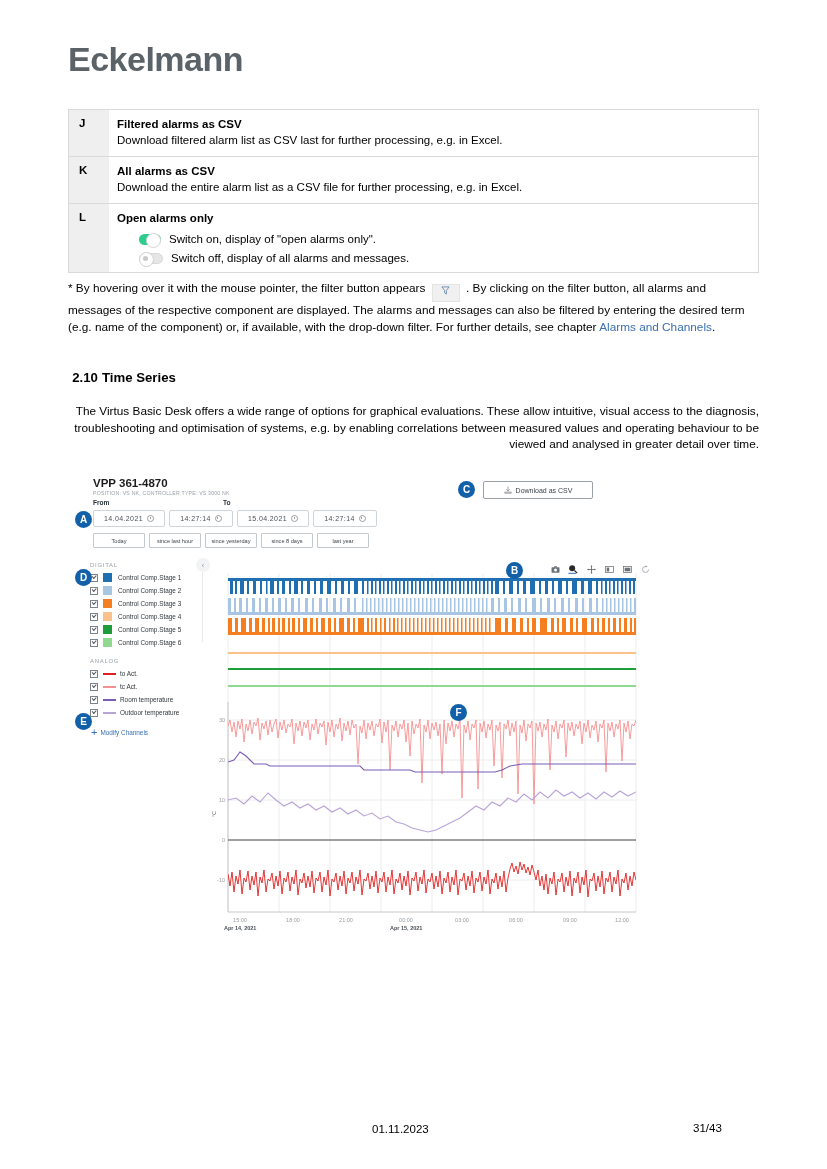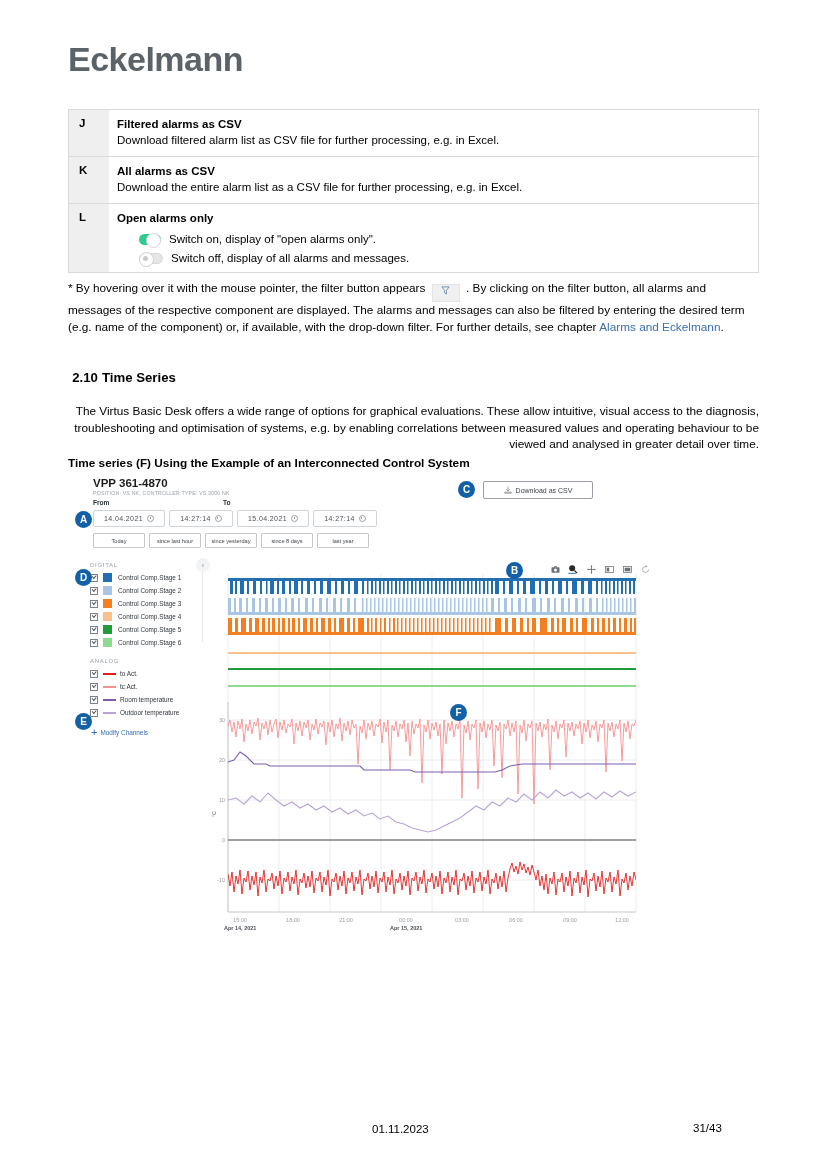--- a/index.html
+++ b/index.html
@@ -170,21 +170,21 @@
 <div class="page">
 
   <div class="brand">Eckelmann</div>
 
   <table class="tbl">
     <tbody>
         <tr>
       <td class="key">J</td>
       <td class="val">
         <div class="rowtitle">Filtered alarms as CSV</div>
-        <div class="rowdesc">Download filtered alarm list as CSV file for further processing, e.g. in Excel.</div>
+        <div class="rowdesc">Download filtered alarm list as CSV last for further processing, e.g. in Excel.</div>
       </td>
     </tr>
     <tr>
       <td class="key">K</td>
       <td class="val">
         <div class="rowtitle">All alarms as CSV</div>
         <div class="rowdesc">Download the entire alarm list as a CSV file for further processing, e.g. in Excel.</div>
       </td>
     </tr>
     <tr>
@@ -205,30 +205,29 @@
     </table>
 
   <div class="para p-star">
     <span>* By hovering over it with the mouse pointer, the filter button appears</span>
     <span class="filtericon">
       <svg width="9" height="9" viewBox="0 0 10 10">
           <path d="M1 1 H9 L6 5 V9 L4 7.5 V5 Z" fill="none" stroke="#5b7fa6" stroke-width="0.9"></path>
         </svg>
     </span>
     <span>. By clicking on the filter button, all alarms and messages of the respective component are displayed. The alarms and messages can also be filtered by entering the desired term (e.g. name of the component) or, if available, with the drop-down filter. For further details, see chapter</span>
-    <a class="link" href="#">Alarms and Eckelmann</a><span>.</span>
+    <a class="link" href="#">Alarms and Channels</a><span>.</span>
   </div>
 
   <div class="h2">
     <span class="num">2.10</span><span>Time Series</span>
   </div>
 
   <div class="para p-intro">The Virtus Basic Desk offers a wide range of options for graphical evaluations. These allow intuitive, visual access to the diagnosis, troubleshooting and optimisation of systems, e.g. by enabling correlations between measured values and operating behaviour to be viewed and analysed in greater detail over time.</div>
 
-  <div class="h3">Time series (F) Using the Example of an Interconnected Control System</div>
 
   <div class="shot">
 
     <div class="shot-title">VPP 361-4870</div>
     <div class="shot-sub">POSITION: VS NK, CONTROLLER TYPE: VS 3000 NK</div>
 
     <div class="lbl-from">From</div>
     <div class="lbl-to">To</div>
 
     <div class="dtrow">

